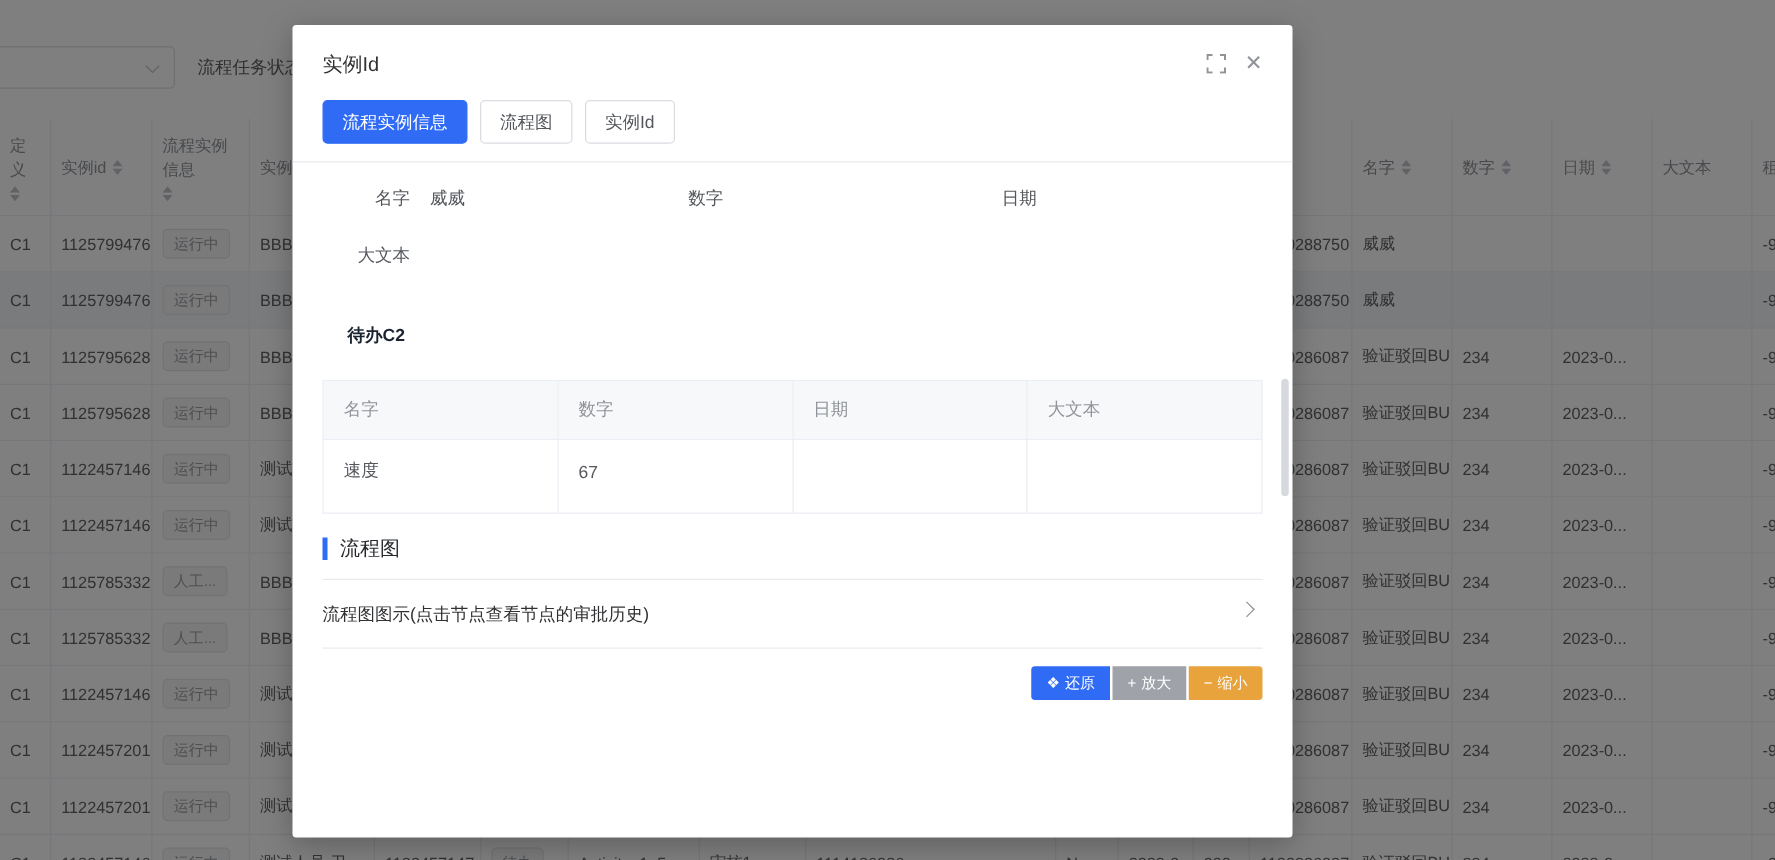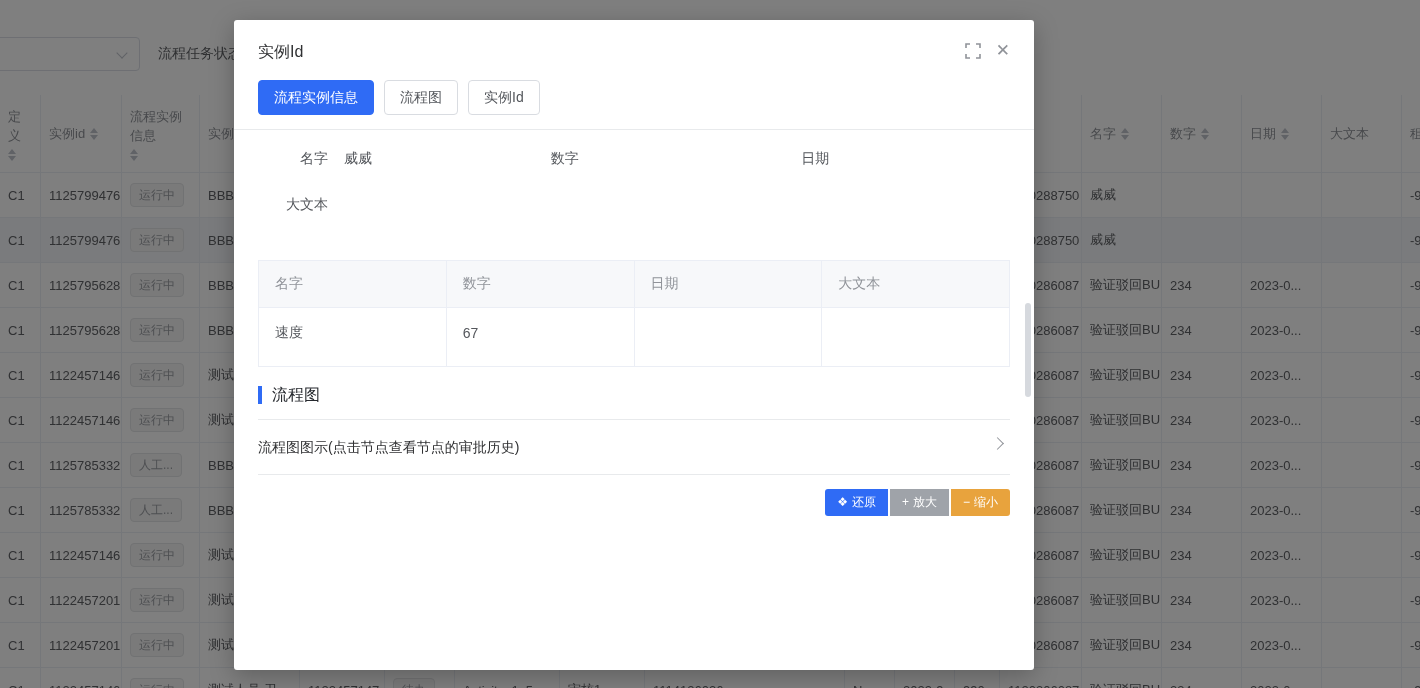--- a/index.html
+++ b/index.html
@@ -477,20 +477,21 @@
         <div class="field">
           <div class="lbl">日期</div>
           <div class="val"></div>
         </div>
         <div class="field">
           <div class="lbl">大文本</div>
           <div class="val"></div>
         </div>
       </div>
 
+    <div class="sec2-title">待办C2</div>
 
     <table class="m-table">
       <thead>
           <tr id="m-thead-row">
             <th>名字</th>
             <th>数字</th>
             <th>日期</th>
             <th>大文本</th>
           </tr>
         </thead>

